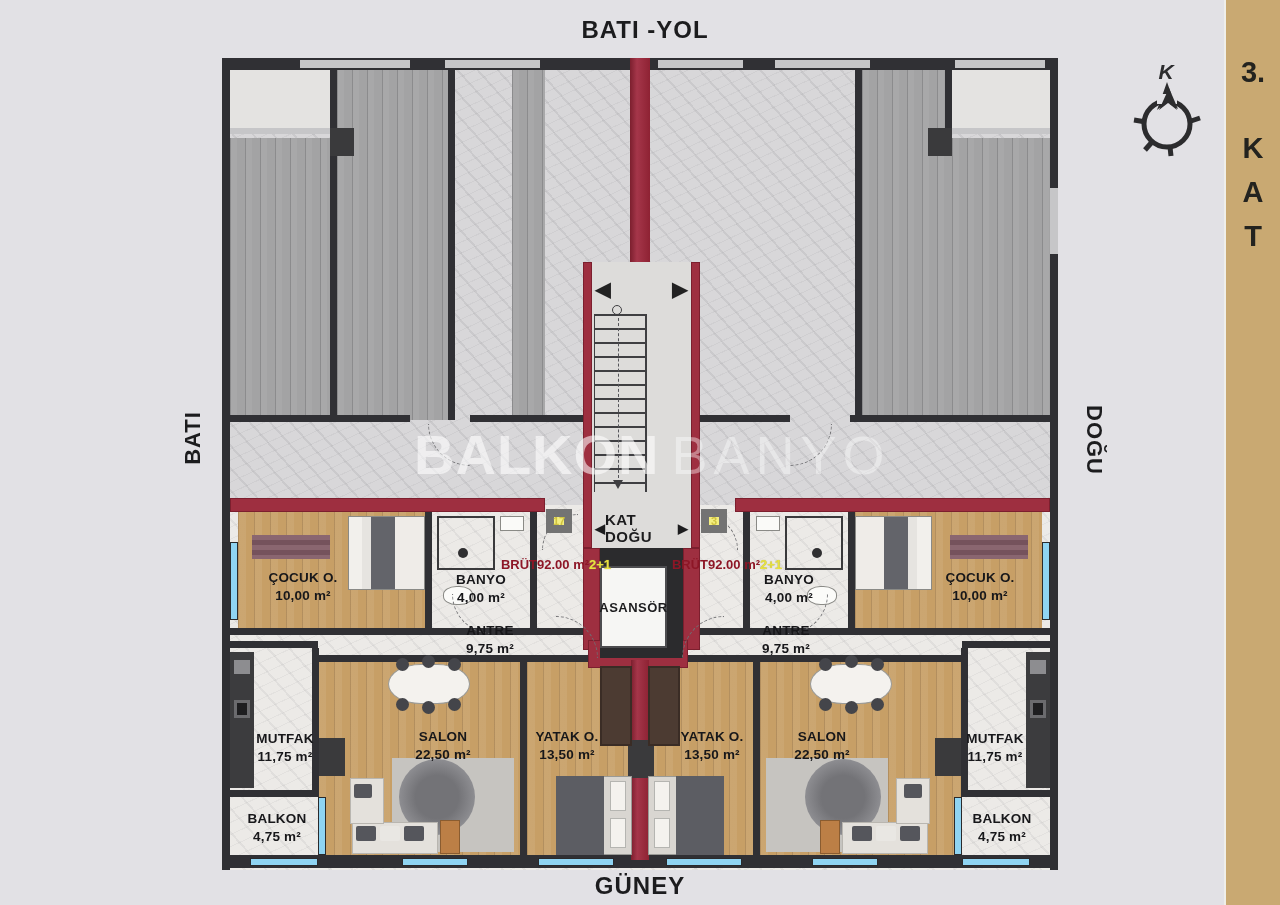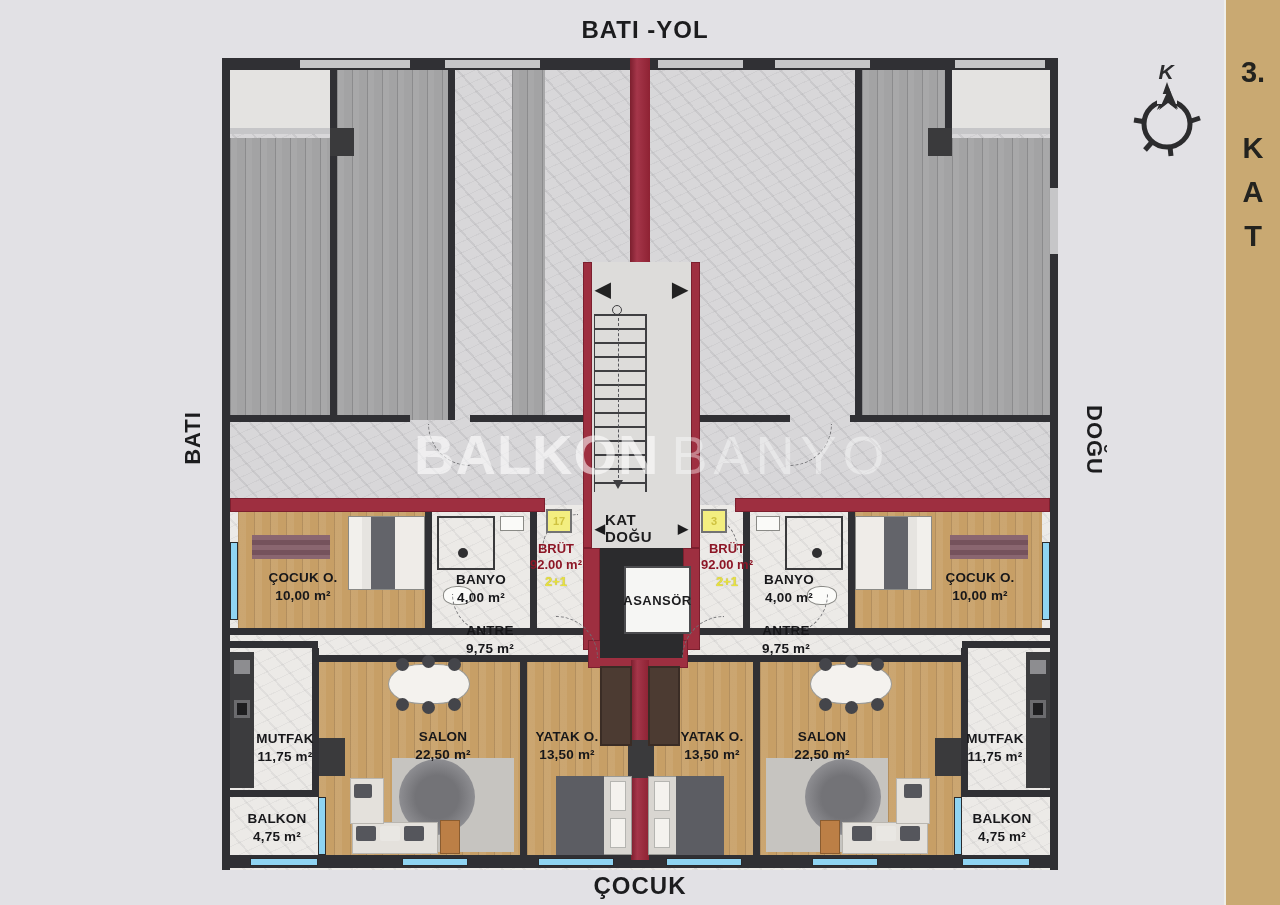--- a/index.html
+++ b/index.html
@@ -29,24 +29,24 @@
   .window{background:#8fd4f2;border:1px solid #2a2a2c;box-sizing:border-box;z-index:8;}
   .sill{background:#c6c6c8;z-index:7;}
   .dir-label{position:absolute;font-weight:bold;font-size:24px;color:#1c1c1e;letter-spacing:1px;
     transform:translate(-50%,-50%);z-index:25;white-space:nowrap;}
   .rot-ccw{transform:translate(-50%,-50%) rotate(-90deg);}
   .rot-cw{transform:translate(-50%,-50%) rotate(90deg);}
   .rlabel{position:absolute;transform:translate(-50%,-50%);text-align:center;font-weight:bold;
     font-size:13.5px;color:#17171a;line-height:1.3;z-index:20;white-space:nowrap;display:flex;
     flex-direction:column;letter-spacing:.2px;}
   .brut{position:absolute;transform:translate(-50%,-50%);text-align:center;font-weight:bold;
-    font-size:13px;line-height:1.25;z-index:20;display:flex;flex-direction:column;white-space:nowrap;}
+    font-size:13px;line-height:1.25;z-index:20;display:flex;flex-direction:row;white-space:nowrap;}
   .brut .l{color:#8d1626;}
   .brut .t{color:#e8e23e;text-shadow:0 0 1px #9b9545;}
-  .badge{position:absolute;background:#f3ee80;border:2px solid #737373;color:#cfc23f;
+  .badge{position:absolute;background:#f3ee80;border:8px solid #737373;color:#cfc23f;
     font-weight:bold;font-size:11px;display:flex;align-items:center;justify-content:center;
     box-sizing:border-box;z-index:21;}
   .hall-label{position:absolute;display:flex;align-items:center;justify-content:space-between;
     font-weight:bold;color:#1c1c1e;z-index:21;}
   .hall-label .txt{font-size:15px;letter-spacing:.5px;}
   .hall-label .ar{font-size:13px;}
   .core-arrow{position:absolute;font-size:20px;font-weight:bold;color:#222;z-index:10;
     transform:translate(-50%,-50%);}
   .elev-frame{position:absolute;background:#2b2b2d;z-index:9;}
   .elev-inner{position:absolute;background:#f6f6f4;border:2px solid #4c4c4f;box-sizing:border-box;
@@ -75,21 +75,21 @@
   .pillar{background:#3a3a3c;z-index:8;}
   .chair{position:absolute;width:13px;height:13px;border-radius:50%;background:#44454a;z-index:8;}
   .cushion{position:absolute;width:20px;height:15px;background:#55565c;border-radius:2px;z-index:9;}
 </style>
 </head>
 <body>
 
 <div class="stage">
 
   <div class="dir-label" style="left:645px;top:30px;">BATI -YOL</div>
-  <div class="dir-label" style="left:640px;top:886px;">ÇOCUK</div>
+  <div class="dir-label" style="left:640px;top:886px;">GÜNEY</div>
   <div class="dir-label rot-ccw" style="left:193px;top:438px;font-size:22px;">BATI</div>
   <div class="dir-label rot-cw" style="left:1094px;top:440px;font-size:22px;">DOĞU</div>
 
   <div class="abs" style="left:1166px;top:72px;transform:translate(-50%,-50%);font-weight:bold;font-style:italic;font-size:21px;color:#2c2c2e;z-index:25;">K</div>
   <svg class="abs" style="left:1130px;top:80px;z-index:24;" width="74" height="78" viewBox="0 0 74 78">
     <circle cx="37" cy="44" r="23" fill="none" stroke="#2c2c2e" stroke-width="5"></circle>
     <line x1="4" y1="40" x2="16" y2="42" stroke="#2c2c2e" stroke-width="5"></line>
     <line x1="58" y1="42" x2="70" y2="38" stroke="#2c2c2e" stroke-width="5"></line>
     <line x1="22" y1="62" x2="15" y2="70" stroke="#2c2c2e" stroke-width="5"></line>
     <line x1="40" y1="67" x2="41" y2="76" stroke="#2c2c2e" stroke-width="5"></line>
@@ -161,21 +161,21 @@
     <span class="txt">KAT DOĞU</span>
     <span class="ar">▶</span>
   </div>
 
   <div class="badge" style="left:546px;top:509px;width:26px;height:24px;">17</div>
   <div class="badge" style="left:701px;top:509px;width:26px;height:24px;">3</div>
 
   <div class="abs redwall" style="left:583px;top:548px;width:17px;height:102px;"></div>
   <div class="abs redwall" style="left:683px;top:548px;width:17px;height:102px;"></div>
   <div class="elev-frame" style="left:600px;top:548px;width:83px;height:110px;"></div>
-  <div class="elev-inner" style="left:624px;top:566px;width:67px;height:68px;">ASANSÖR</div>
+  <div class="elev-inner" style="left:600px;top:566px;width:67px;height:82px;">ASANSÖR</div>
   <div class="abs redwall" style="left:588px;top:640px;width:100px;height:28px;"></div>
   <div class="abs redstrip" style="left:631px;top:660px;width:18px;height:200px;"></div>
   <div class="abs pillar" style="left:628px;top:740px;width:26px;height:38px;"></div>
 
   <div class="abs wood" style="left:238px;top:512px;width:187px;height:116px;"></div>
   <div class="abs marble" style="left:432px;top:512px;width:98px;height:116px;"></div>
   <div class="abs marble" style="left:537px;top:512px;width:46px;height:116px;"></div>
   <div class="abs marble" style="left:230px;top:635px;width:410px;height:20px;"></div>
   <div class="abs marble" style="left:228px;top:648px;width:84px;height:149px;"></div>
   <div class="abs wood" style="left:318px;top:662px;width:202px;height:193px;"></div>

